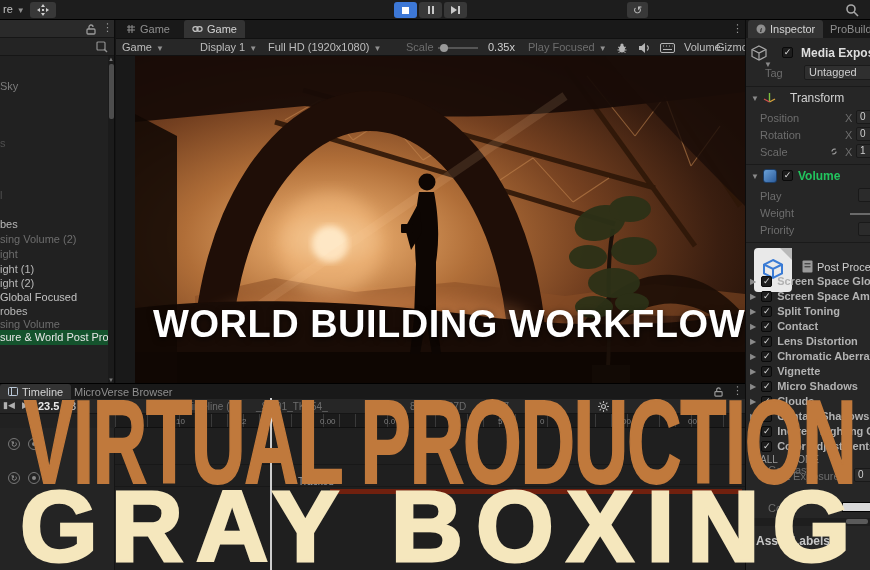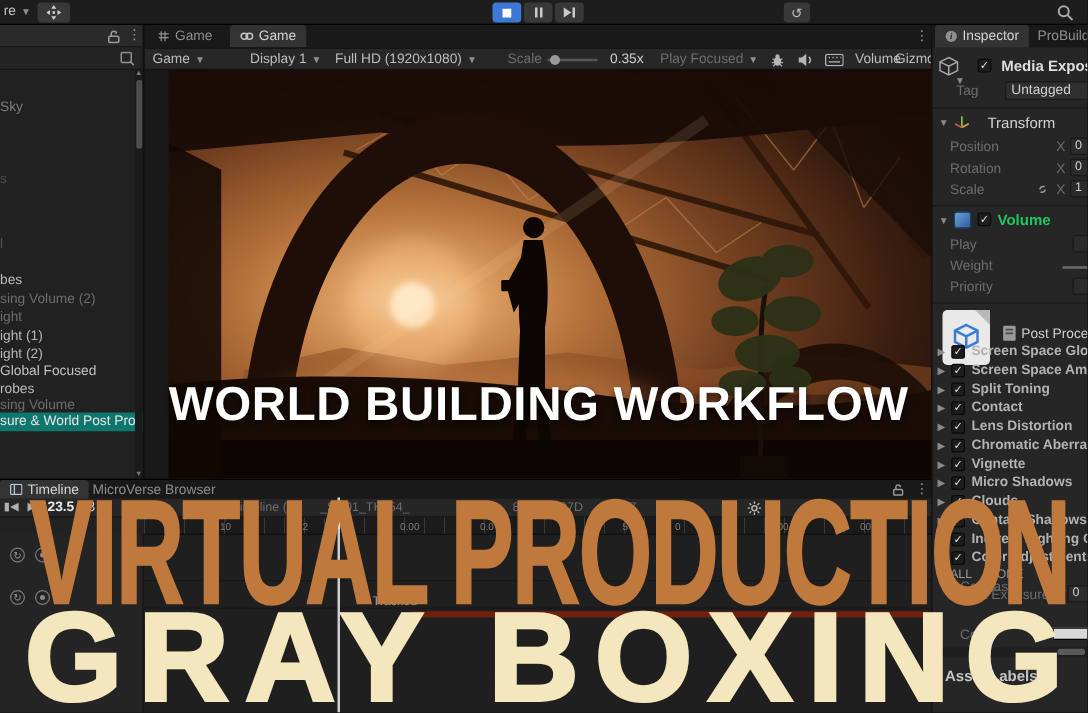--- a/index.html
+++ b/index.html
@@ -76,21 +76,21 @@
     <span class="hier-item txt-dim" style="top:81px;color:#4f4f4f">s</span>
     <span class="hier-item txt-dim" style="top:133px;color:#4f4f4f">l</span>
     <span class="hier-item" style="top:162px;color:#b8b8b8">bes</span>
     <span class="hier-item txt-dim" style="top:177px">sing Volume (2)</span>
     <span class="hier-item txt-dim" style="top:192px">ight</span>
     <span class="hier-item" style="top:207px;color:#b8b8b8">ight (1)</span>
     <span class="hier-item" style="top:221px;color:#b8b8b8">ight (2)</span>
     <span class="hier-item" style="top:235px;color:#c2c2c2">Global Focused</span>
     <span class="hier-item" style="top:249px;color:#b8b8b8">robes</span>
     <span class="hier-item txt-dim" style="top:262px">sing Volume</span>
-    <div class="abs" style="top:274px;left:0;width:129px;height:15px;background:#0f766e">
+    <div class="abs" style="top:274px;left:0;width:129px;height:15px;background:#14532d">
       <span class="hier-item" style="top:1px;color:#e6e6e6">sure &amp; World Post Pro</span>
     </div>
   </div>
 
   <div class="abs" style="left:108px;top:36px;width:7px;height:327px;background:#1b1b1b">
     <span class="abs" style="left:0px;top:0;font-size:6px;color:#777">▲</span>
     <div class="abs" style="left:1px;top:8px;width:5px;height:55px;background:#4d4d4d;border-radius:2px"></div>
     <span class="abs" style="left:0px;bottom:0;font-size:6px;color:#777">▼</span>
   </div>
 </div>
@@ -216,21 +216,21 @@
           <ellipse cx="54" cy="80" rx="23" ry="14"></ellipse>
           <ellipse cx="34" cy="112" rx="26" ry="15"></ellipse>
           <ellipse cx="14" cy="136" rx="19" ry="11"></ellipse>
           <ellipse cx="52" cy="132" rx="17" ry="10"></ellipse>
         </g>
         <rect x="12" y="194" width="38" height="18" fill="#120a05"></rect>
       </g>
       <rect width="610" height="327" fill="none"></rect>
     </svg>
     
-    <div class="abs" style="left:0;top:247px;width:610px;text-align:left;font-size:38px;font-weight:bold;letter-spacing:.5px;color:#ffffff;text-shadow:0 2px 6px rgba(0,0,0,.6)">WORLD BUILDING WORKFLOW</div>
+    <div class="abs" style="left:0;top:247px;width:610px;text-align:right;font-size:38px;font-weight:bold;letter-spacing:.5px;color:#ffffff;text-shadow:0 2px 6px rgba(0,0,0,.6)">WORLD BUILDING WORKFLOW</div>
   </div>
 </div>
 
 <div class="panel" style="left:745px;top:20px;width:125px;height:550px;background:#262626;border-left:1px solid #0c0c0c">
   <div class="abs" style="left:0;top:0;width:125px;height:18px;background:#191919">
     <div class="tab active" style="left:2px">
       <svg width="10" height="10" viewBox="0 0 10 10">
           <circle cx="5" cy="5" r="4.5" fill="#8f8f8f"></circle>
           <text x="5" y="7.6" font-size="7" text-anchor="middle" fill="#191919" font-family="serif" font-style="italic" font-weight="bold">i</text>
         </svg>

